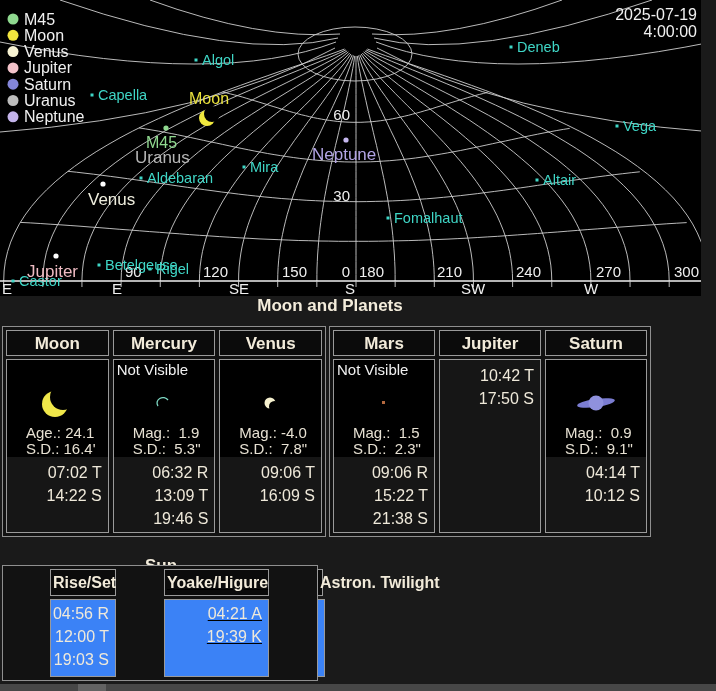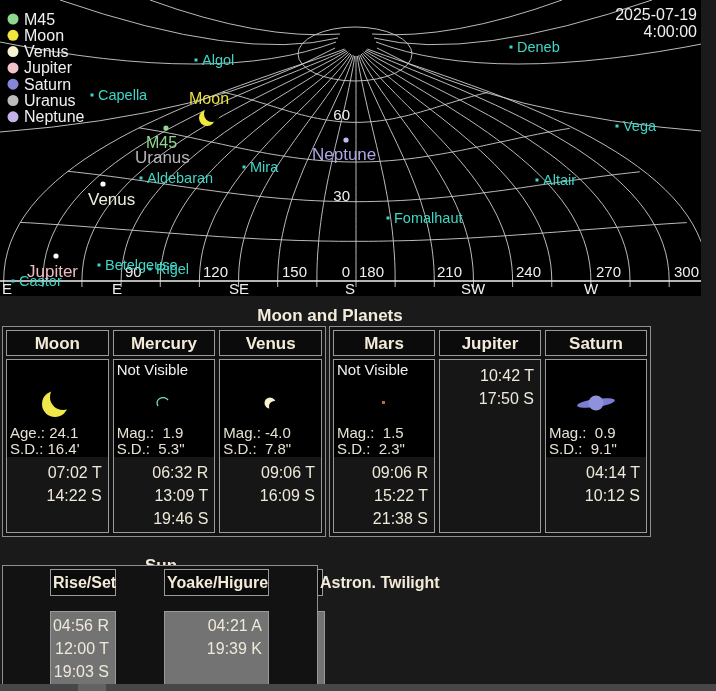--- a/index.html
+++ b/index.html
@@ -6,54 +6,54 @@
   body{
     width:716px;height:691px;position:relative;overflow:hidden;
     background:#1a1a1a;font-family:"Liberation Sans",sans-serif;
     -webkit-font-smoothing:antialiased;
   }
   #sky-wrap{position:absolute;left:0;top:0;width:701px;height:296px;background:#000;}
   #sky{display:block;}
   .section-title{
     position:absolute;text-align:center;font-weight:bold;font-size:17px;color:#f3ecdb;
   }
-  #planets-title{left:0;top:306px;width:660px;}
+  #planets-title{left:0;top:296px;width:660px;}
   #sun-title{left:0;top:556px;width:322px;}
   .pgroup{
     position:absolute;top:326px;border:1px solid #8f8f8f;padding:3px;
     display:flex;gap:4px;box-sizing:border-box;background:#121212;
   }
   #pgroup-1{left:2px;width:324px;}
   #pgroup-2{left:329px;width:322px;}
   .pcol{flex:1;display:flex;flex-direction:column;gap:3px;min-width:0;}
   .pcol-h{
     border:1px solid #9a9a9a;background:#0b0b0b;color:#f2ebda;
     font-weight:bold;font-size:17px;text-align:center;padding:3px 0 2px 0;height:19px;
   }
   .pcol-b{
     border:1px solid #9a9a9a;background:#161616;height:172px;
     display:flex;flex-direction:column;
   }
   .pimg{background:#000;height:102px;display:flex;flex-direction:column;}
   .nv{height:19px;font-size:15px;color:#f0f0f0;padding:1px 0 0 3px;white-space:nowrap;}
   .glyph{flex:1;display:flex;align-items:center;justify-content:center;}
-  .mline{font-size:15px;line-height:16px;color:#e7e1d3;padding-left:3px;white-space:pre;}
+  .mline{font-size:15px;line-height:16px;color:#e7e1d3;padding-left:19px;white-space:pre;}
   .ptimes{flex:1;text-align:right;font-size:16px;color:#efe9da;padding:6px 6px 0 0;}
   .ptimes div{height:23px;line-height:20px;}
   #sun-group{
     position:absolute;left:2px;top:565px;width:316px;border:1px solid #8f8f8f;
     padding:3px;display:flex;gap:4px;box-sizing:border-box;background:#121212;
   }
-  .scol{display:flex;flex-direction:column;gap:15px;min-width:0;padding-left:44px;}
+  .scol{display:flex;flex-direction:column;gap:3px;min-width:0;padding-left:44px;}
   .scol-h{
     border:1px solid #9a9a9a;background:#0b0b0b;color:#f2ebda;
     font-weight:bold;font-size:16px;text-align:center;padding:4px 2px 3px 2px;height:18px;white-space:nowrap;
   }
   .scol-b{
-    border:1px solid #9a9a9a;background:#737373;height:72px;
+    border:1px solid #9a9a9a;background:#3b82f6;height:72px;
     text-align:right;font-size:16px;color:#efe9da;padding:4px 6px 0 0;
   }
   .scol-b div{height:23px;line-height:20px;}
   #hscrollbar{
     position:absolute;left:0;top:684px;width:716px;height:7px;background:#474747;
   }
   #hscroll-thumb{
     position:absolute;left:78px;top:0;width:28px;height:7px;background:#636363;
   }
 </style>
@@ -321,21 +321,21 @@
 
 <div id="sun-group">
   <div class="scol" style="flex:0 0 66px;">
     <div class="scol-h">Rise/Set</div>
     <div class="scol-b">
       <div>04:56 R</div>
       <div>12:00 T</div>
       <div>19:03 S</div>
     </div>
   </div>
-  <div class="scol" style="flex:0 0 105px;">
+  <div class="scol" style="flex:0 0 105px;text-decoration:underline;">
     <div class="scol-h">Yoake/Higure</div>
     <div class="scol-b">
       <div>04:21 A</div>
       <div>19:39 K</div>
       <div></div>
     </div>
   </div>
   <div class="scol" style="flex:1;">
     <div class="scol-h">Astron. Twilight</div>
     <div class="scol-b">

